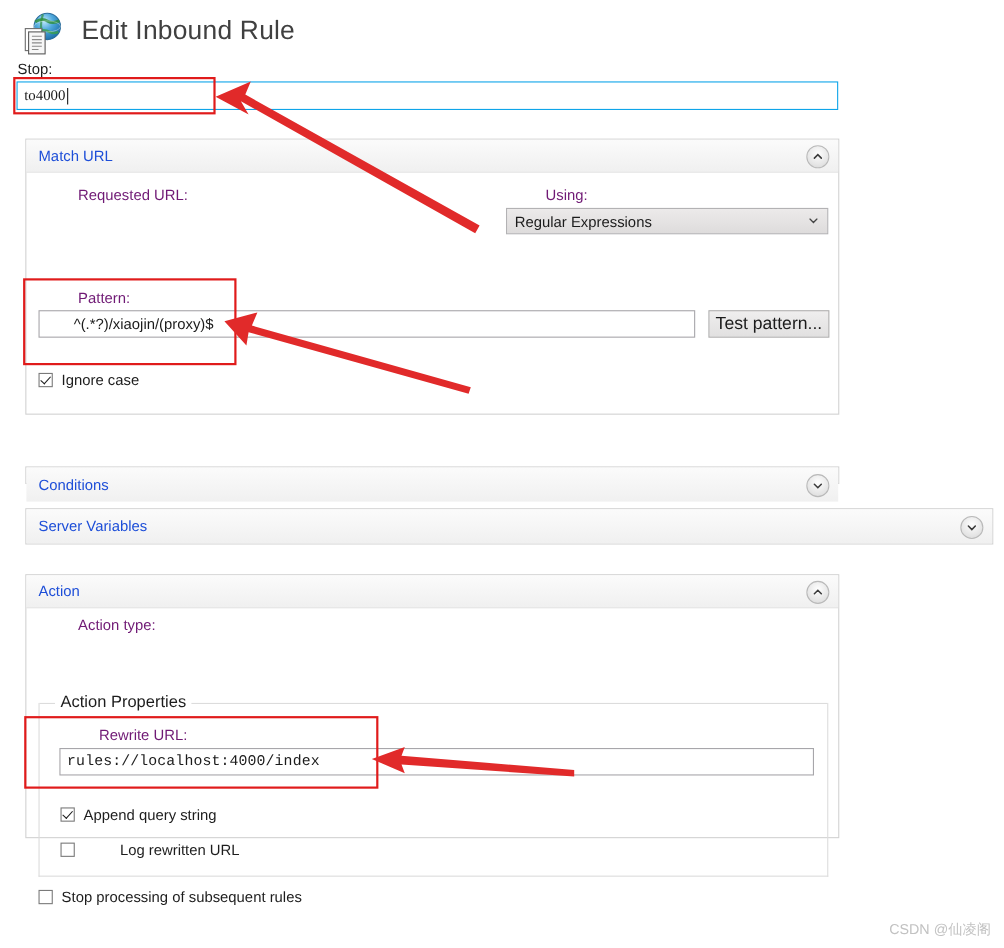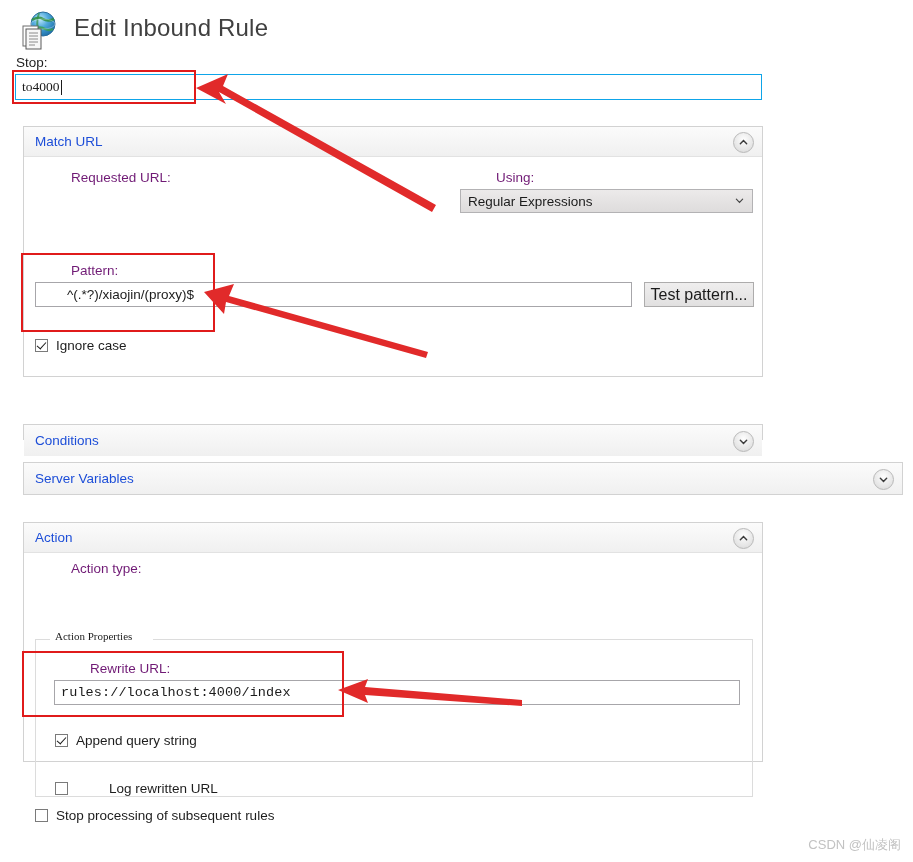--- a/index.html
+++ b/index.html
@@ -200,24 +200,23 @@
     top: 0;
     height: 1px;
     background: #dcdcdc;
   }
   .gb-legend {
     position: absolute;
     top: -9px;
     left: 14px;
     padding: 0 5px;
     background: #ffffff;
-    font-size: 11px;
+    font-size: 15px;
     color: #1d1d1d;
     white-space: nowrap;
-    font-family: Liberation Serif, serif;
   }
   
   .redbox {
     position: absolute;
     box-sizing: border-box;
     border: 2px solid #e01b1b;
     pointer-events: none;
   }
   .arrows {
     position: absolute;
@@ -344,21 +343,21 @@
 
       <div class="field-label" style="position:absolute; left:18px; top:22px;">Rewrite URL:</div>
       <div class="textbox mono" style="position:absolute; left:18px; top:41px; width:686px; height:25px;">
         <span>rules://localhost:4000/index</span>
       </div>
 
       <div class="cb-row" style="left:19px; top:94px;">
         <span class="cb checked"></span>
         <span class="cb-label">Append query string</span>
       </div>
-      <div class="cb-row" style="left:19px; top:142px;gap:41px;">
+      <div class="cb-row" style="left:19px; top:126px;gap:41px;">
         <span class="cb"></span>
         <span class="cb-label">Log rewritten URL</span>
       </div>
     </div>
 
     <div class="cb-row" style="left:11px; top:285px;">
       <span class="cb"></span>
       <span class="cb-label">Stop processing of subsequent rules</span>
     </div>
   </div>

